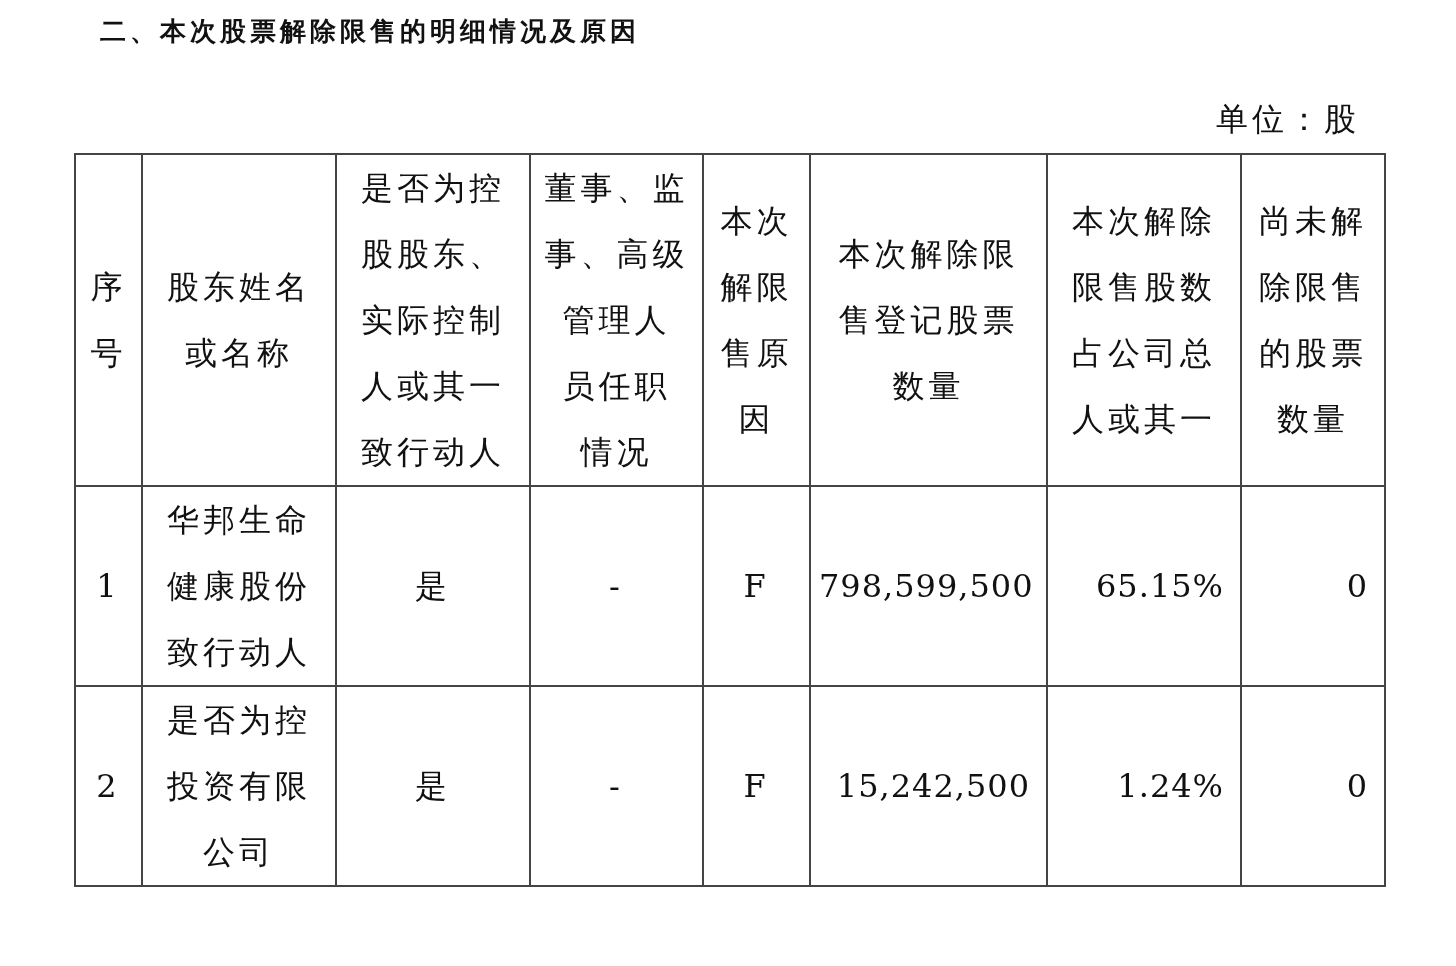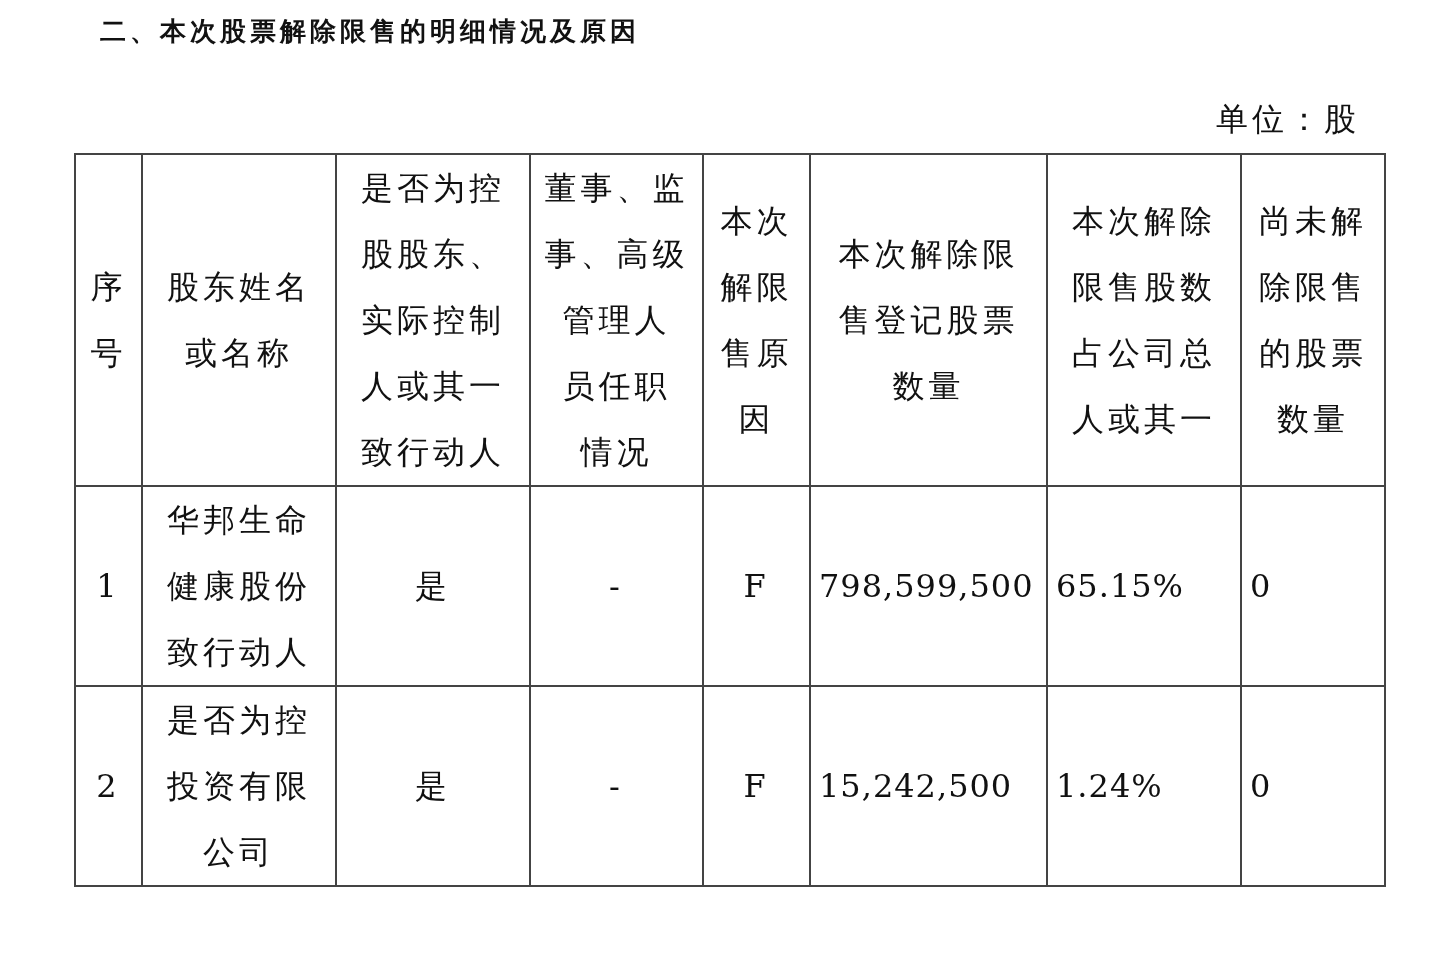--- a/index.html
+++ b/index.html
@@ -23,21 +23,21 @@
     }
     td {
       border: 2px solid #444; text-align: center; vertical-align: middle;
       font-size: 32px; line-height: 66px; padding: 0 8px;
       letter-spacing: 4px;
     }
     .hdr td { height: 330px; }
     .r1 td { height: 198px; }
     .r2 td { height: 198px; }
     .tot td { height: 64px; }
-    .num { text-align: left; padding-right: 16px; letter-spacing: 1px; }
+    .num { text-align: right; padding-right: 16px; letter-spacing: 1px; }
     .line { display: block; }
   </style>
 </head>
 <body>
 
 <div class="title">二、本次股票解除限售的明细情况及原因</div>
 <div class="unit">单位：股</div>
 
 <table>
   <colgroup>

